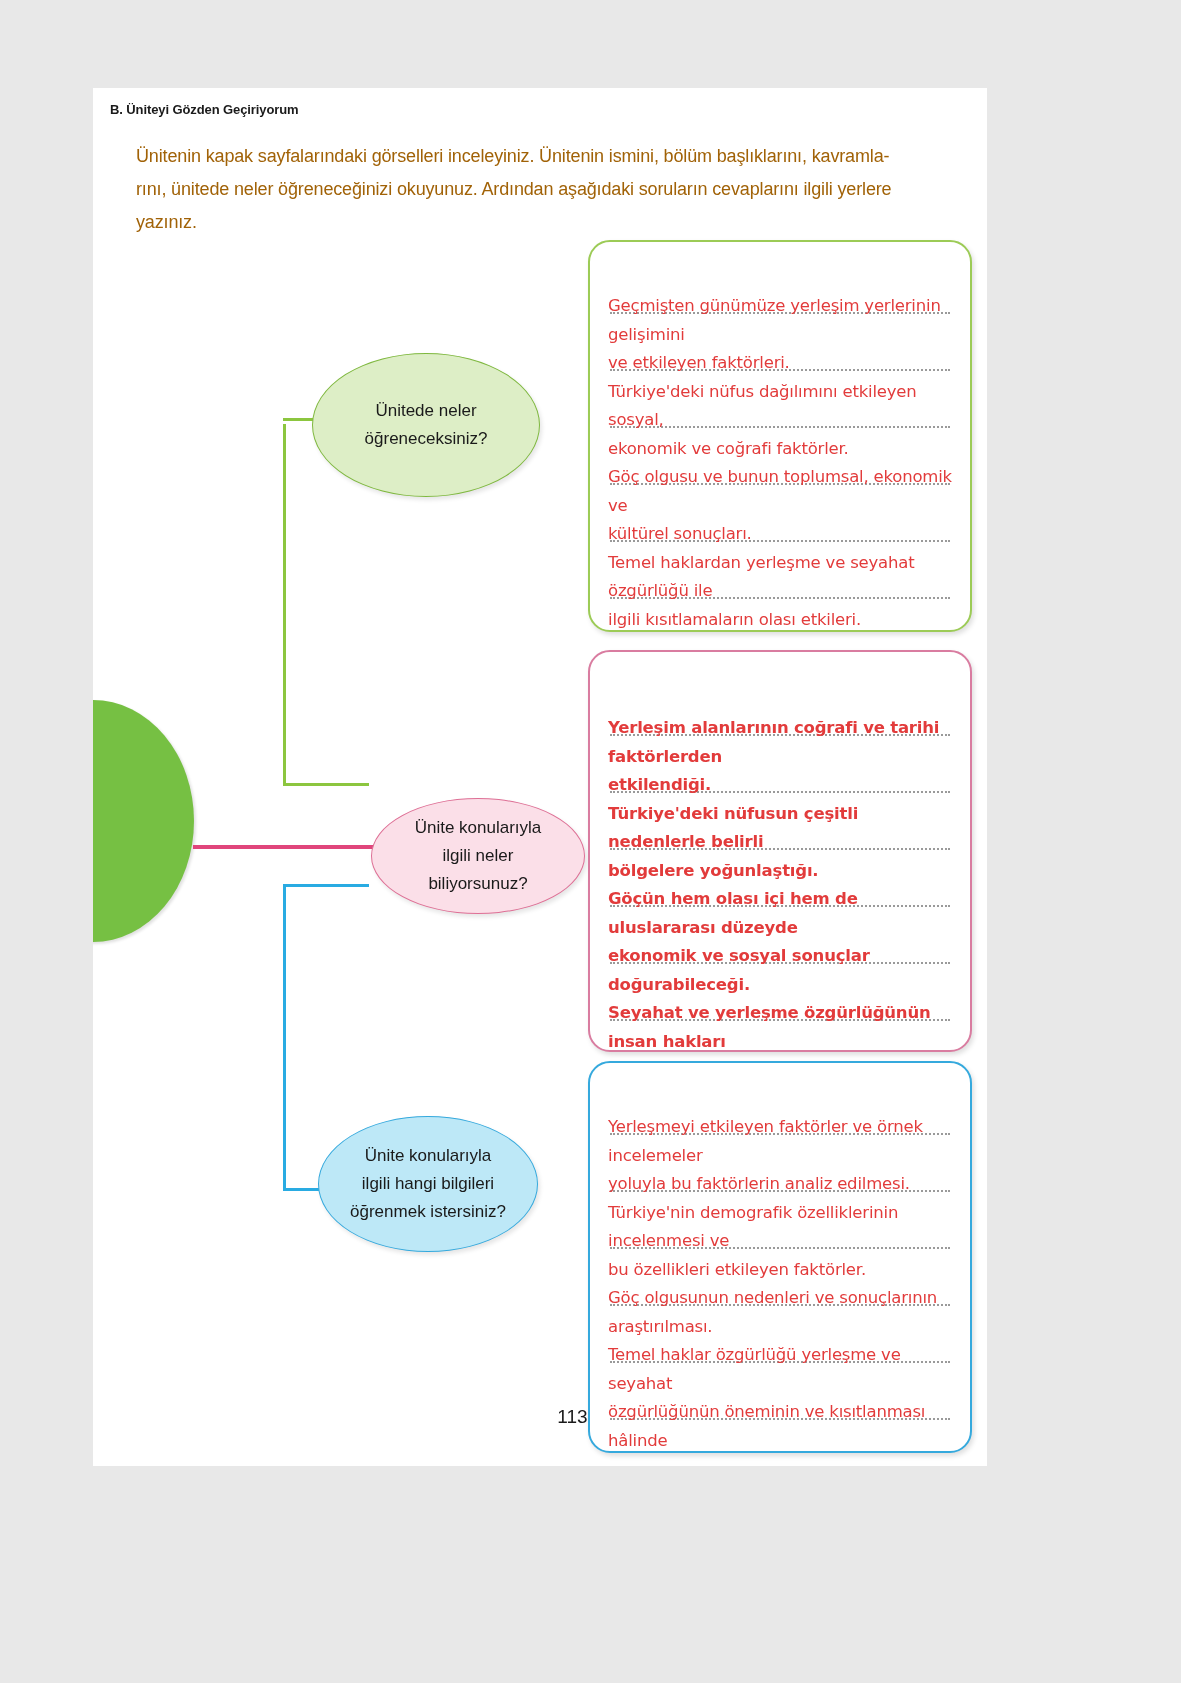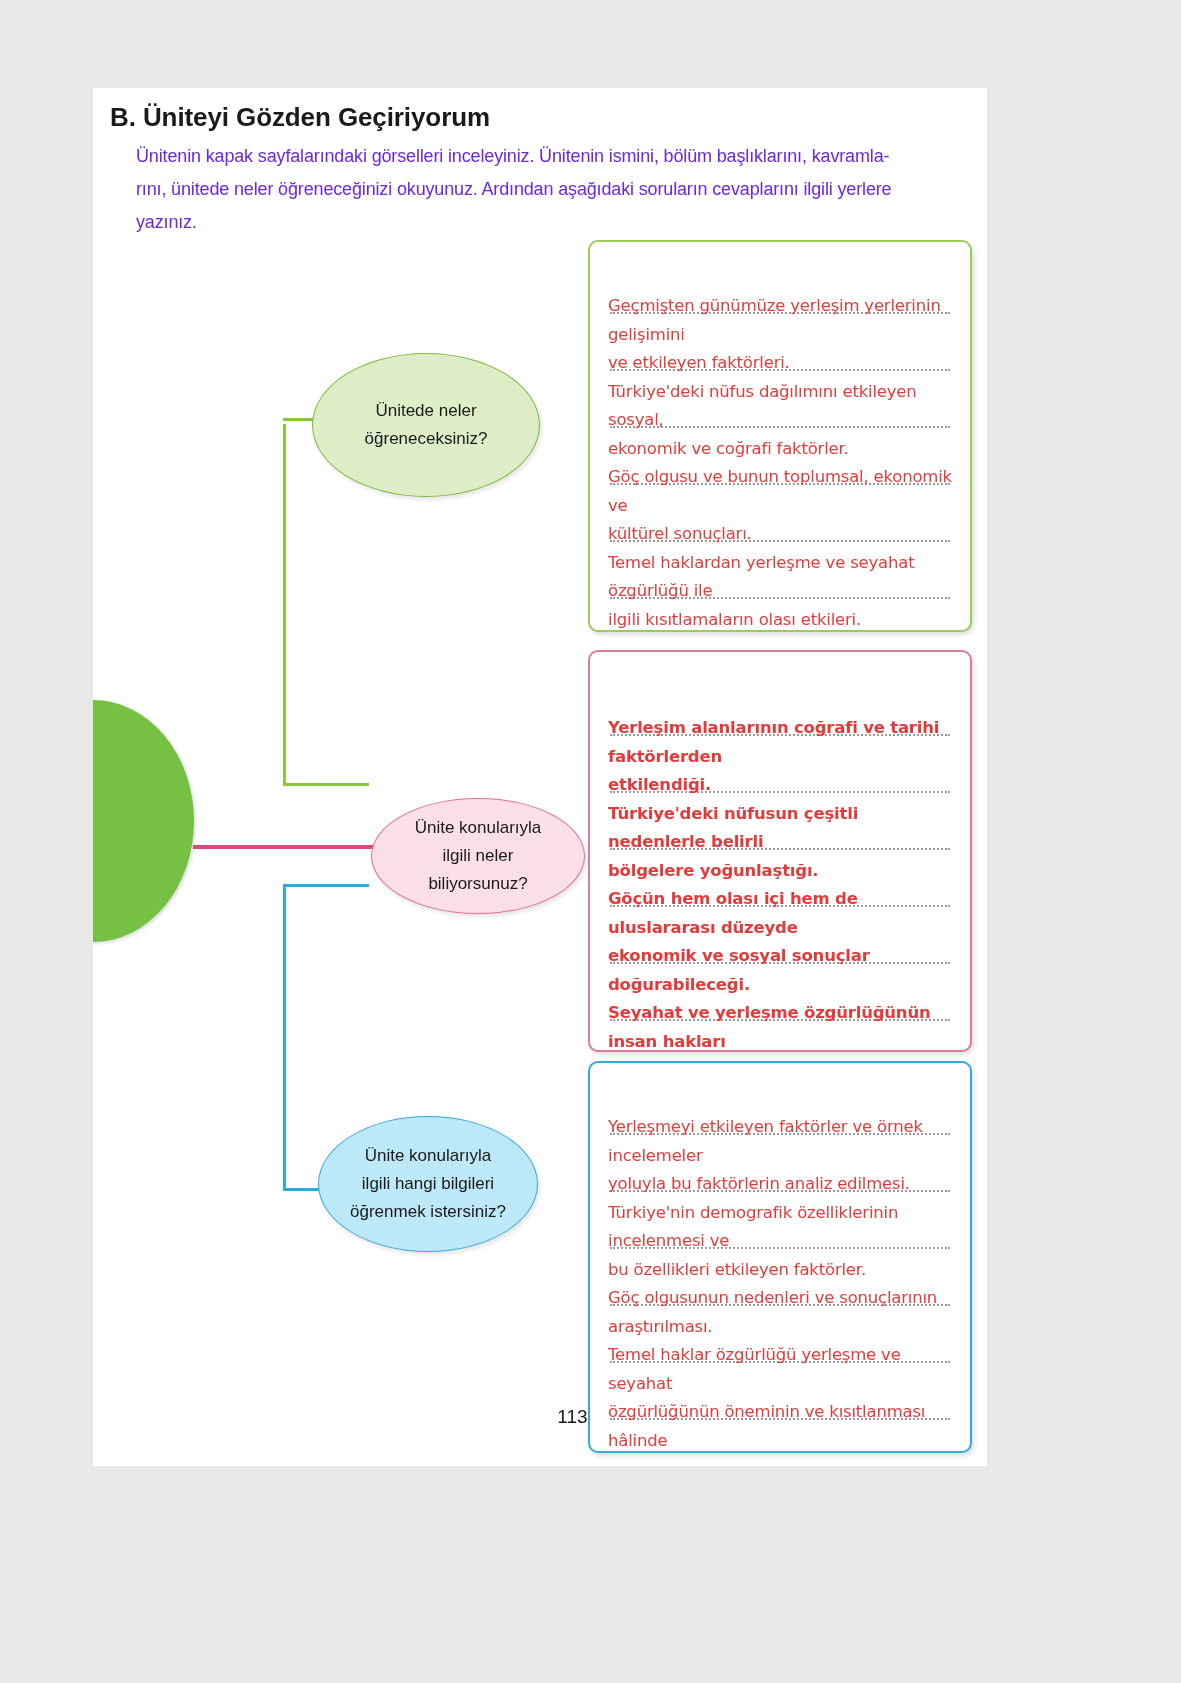--- a/index.html
+++ b/index.html
@@ -20,35 +20,35 @@
     height: 1378px;
     background: #ffffff;
     overflow: hidden;
   }
 
   
   .section-title {
     position: absolute;
     left: 17px;
     top: 14px;
-    font-size: 26px;
+    font-size: 13px;
     font-weight: bold;
     color: #1a1a1a;
     letter-spacing: -0.1px;
     white-space: nowrap;
   }
 
   .intro {
     position: absolute;
     left: 43px;
     top: 52px;
     width: 838px;
     font-size: 18px;
     line-height: 33px;
-    color: #6d28d9;
+    color: #a16207;
     letter-spacing: -0.15px;
   }
   .intro span { display: block; white-space: nowrap; }
 
   
   .half-disc {
     position: absolute;
     left: -101px;
     top: 612px;
     width: 202px;
@@ -140,21 +140,21 @@
     left: 225px; top: 1028px; width: 218px; height: 134px;
     background: #bde8f7;
     border: 1.5px solid #35a9dd;
   }
   .ellipse-text span { display: block; white-space: nowrap; text-align: center; }
 
   
   .answer-box {
     position: absolute;
     background: #ffffff;
-    border-radius: 10px;
+    border-radius: 22px;
     box-shadow: 2px 3px 5px rgba(0,0,0,0.13);
     overflow: hidden;
   }
   .box-green { left: 495px; top: 152px; width: 380px; height: 388px; border: 2px solid #9ccb56; }
   .box-pink  { left: 495px; top: 562px; width: 380px; height: 398px; border: 2px solid #d97ca0; font-weight: bold; }
   .box-blue  { left: 495px; top: 973px; width: 380px; height: 388px; border: 2px solid #35a9dd; }
 
   
   .rule {
     position: absolute;

